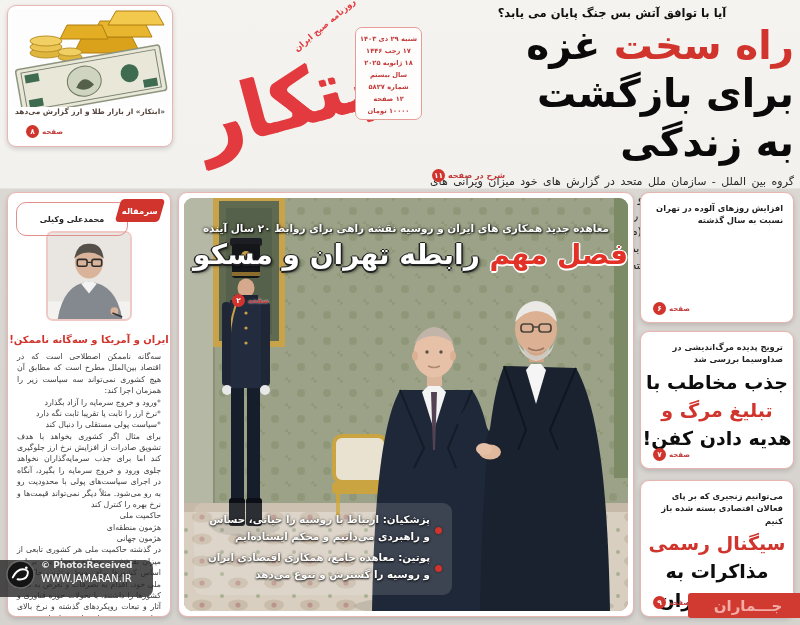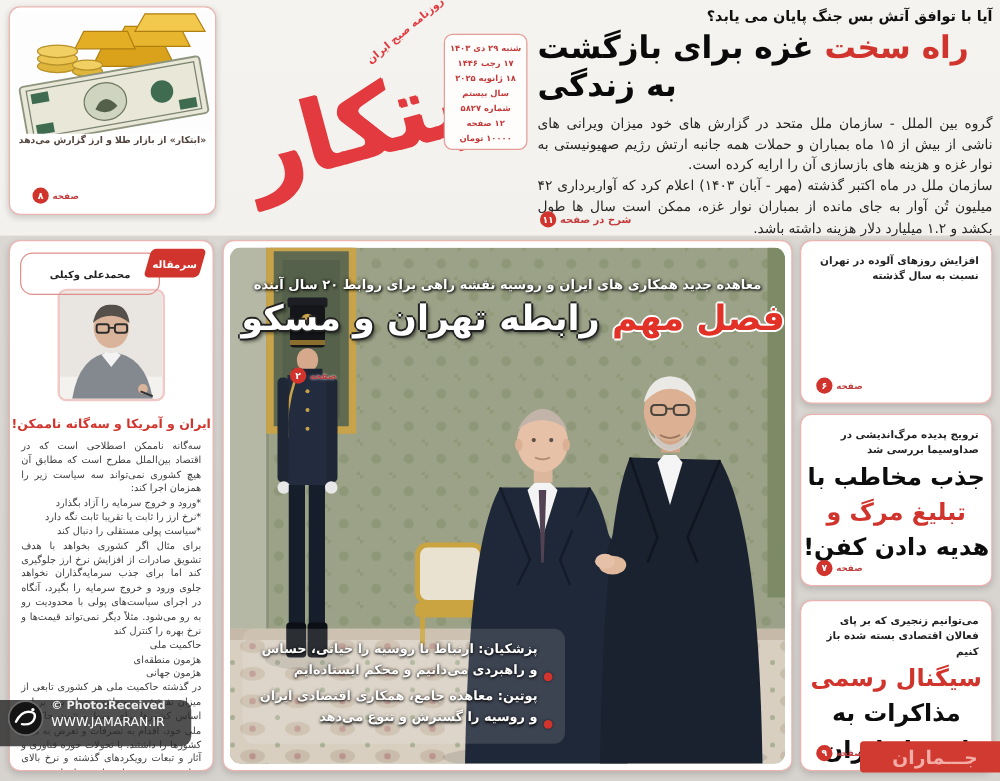--- a/index.html
+++ b/index.html
@@ -10,61 +10,61 @@
   .box{position:absolute;background:#fff;border:1px solid #eab6b2;border-radius:9px;
        box-shadow:0 2px 5px rgba(0,0,0,.16)}
   .rtl{direction:rtl}
   .red{color:#d0342c}
   
   .badge{display:inline-flex;direction:ltr;align-items:center;gap:3px}
   .pnum{width:13px;height:13px;border-radius:50%;background:#d0342c;color:#fff;
         font-size:7.5px;font-weight:bold;display:flex;align-items:center;justify-content:center}
   .plabel{font-size:7px;color:#c23b3b;font-weight:bold}
   
-  #gold-box{left:7px;top:5px;width:166px;height:167px;overflow:hidden}
+  #gold-box{left:7px;top:5px;width:166px;height:142px;overflow:hidden}
   #gold-art{position:absolute;left:4px;top:3px}
   #gold-kicker{position:absolute;top:101px;width:100%;text-align:center;
                font-size:7.4px;font-weight:bold;color:#53443d}
   #gold-head{position:absolute;top:112px;width:100%;text-align:center;
              font-size:16.5px;font-weight:900;line-height:1.55;color:#111}
   #gold-badge{position:absolute;left:18px;bottom:8px}
   
   #logo{position:absolute;left:168px;top:18px;width:260px;height:160px;
         display:flex;align-items:center;justify-content:center;
         font-size:78px;font-weight:bold;color:#e23a3e;transform:rotate(-15deg);
         text-shadow:1px 1px 0 #e23a3e;white-space:nowrap}
   #tagline{position:absolute;left:286px;top:20px;transform:rotate(-40deg);
            color:#e23a3e;font-size:8.5px;font-weight:bold;white-space:nowrap}
   #date-box{position:absolute;left:355px;top:27px;width:67px;height:93px;background:#fffdfc;
             border:1px solid #e49d98;border-radius:7px;padding:5px 2px;z-index:5;
             color:#c23b3b;font-size:6.7px;line-height:12px;text-align:center;font-weight:bold}
   
   #lead{position:absolute;left:430px;top:4px;width:364px;height:184px}
-  #lead-kicker{text-align:right;font-size:11.5px;font-weight:bold;color:#101010;margin-top:2px}
-  #lead-head{text-align:left;font-size:25px;font-weight:900;line-height:1.24;color:#0a0a0a;margin-top:2px}
+  #lead-kicker{text-align:center;font-size:11.5px;font-weight:bold;color:#101010;margin-top:2px}
+  #lead-head{text-align:right;font-size:39px;font-weight:900;line-height:1.24;color:#0a0a0a;margin-top:2px}
   #lead-body{margin-top:7px;font-size:11px;line-height:1.52;text-align:justify;color:#262626}
   #lead-more{position:absolute;left:2px;top:165px;display:inline-flex;direction:ltr;align-items:center;gap:3px}
   #lead-more .plabel{font-size:8px}
   
   #photo-box{left:178px;top:192px;width:456px;height:425px;padding:5px}
   #photo-wrap{position:relative;width:444px;height:413px;border-radius:9px;overflow:hidden}
   #photo-kicker{position:absolute;top:24px;width:100%;text-align:center;z-index:3;
      font-size:10.5px;font-weight:bold;color:#fff;
      text-shadow:0 0 3px rgba(0,0,0,.9),1px 1px 2px rgba(0,0,0,.9)}
   #photo-title{position:absolute;top:40px;width:100%;text-align:right;z-index:3;
      font-size:28px;font-weight:900;white-space:nowrap}
   .t-red{color:#e23127;
      text-shadow:-1.5px 0 #fff,1.5px 0 #fff,0 -1.5px #fff,0 1.5px #fff,1px 1px #fff,-1px -1px #fff}
   .t-white{color:#fff;
      text-shadow:-1.5px 0 #222,1.5px 0 #222,0 -1.5px #222,0 1.5px #222,2px 2px 3px rgba(0,0,0,.6)}
   #photo-badge{position:absolute;left:48px;top:96px;z-index:3}
   #photo-badge .plabel{text-shadow:0 0 2px #fff}
   #photo-bullets{position:absolute;left:10px;bottom:16px;width:258px;z-index:3;
      background:rgba(255,255,255,.13);border-radius:9px;padding:8px 10px}
-  .pb-item{display:flex;gap:5px;align-items:flex-end;margin-bottom:4px}
+  .pb-item{display:flex;gap:5px;align-items:center;margin-bottom:4px}
   .pb-dot{flex:0 0 auto;width:7px;height:7px;border-radius:50%;background:#d0342c;margin-top:5px;
      box-shadow:0 0 2px rgba(0,0,0,.6)}
   .pb-text{font-size:10.3px;font-weight:bold;color:#fff;line-height:1.65;text-align:right;
      text-shadow:0 1px 2px rgba(0,0,0,.85),0 0 3px rgba(0,0,0,.6)}
   
   #ed-box{left:7px;top:192px;width:164px;height:425px;overflow:hidden}
   #ed-header{position:relative;margin:7px 6px 0;height:23px}
   #ed-pill{position:absolute;left:2px;top:2px;right:36px;height:34px;border:1px solid #e0908c;
      border-radius:10px;display:flex;align-items:center;justify-content:center;
      font-size:8px;font-weight:bold;color:#222}

